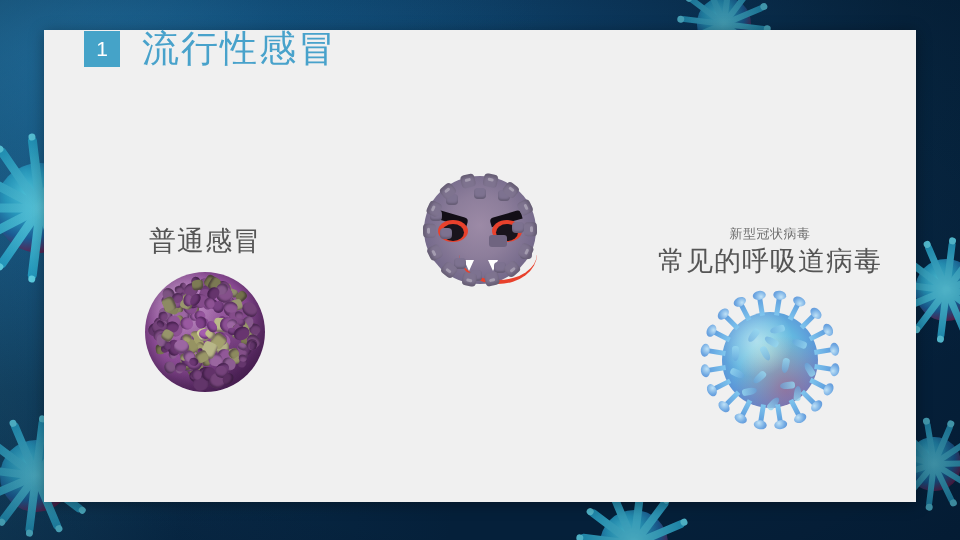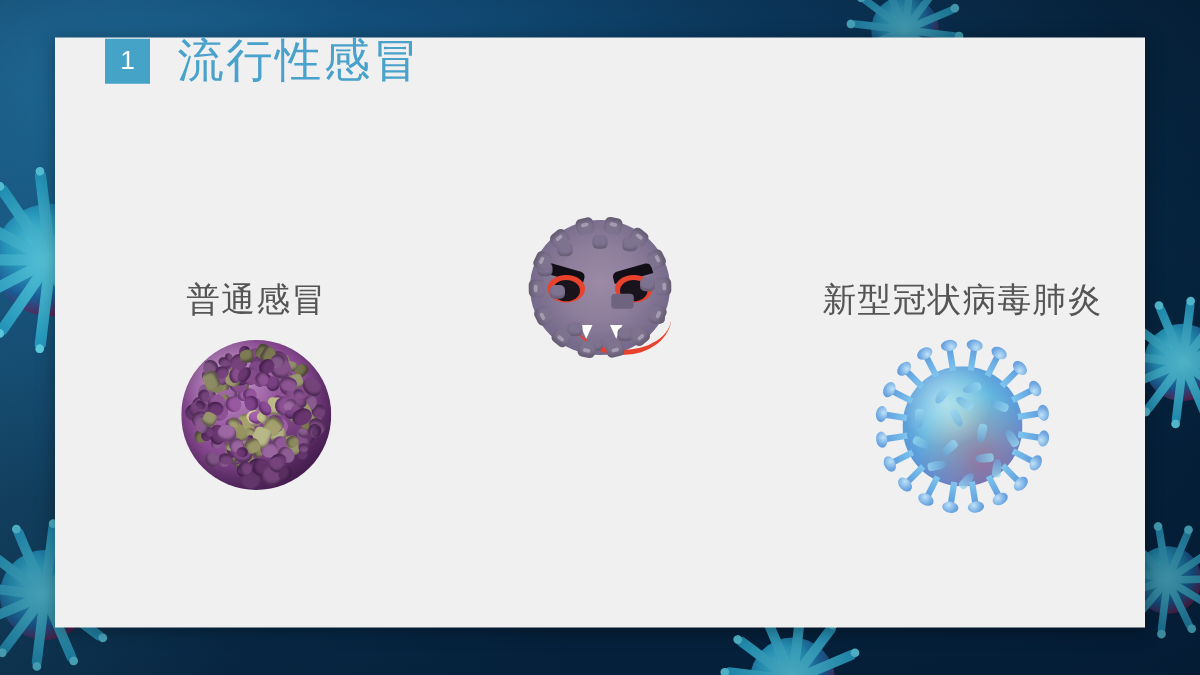--- a/index.html
+++ b/index.html
@@ -452,21 +452,22 @@
           <u></u>
         </div>
         <div class="knob" style="transform: rotate(346.286deg);">
           <i></i>
           <u></u>
         </div>
       </div>
   </div>
 
   <div class="col" id="col-cov">
-    <div class="cap-big">新型冠状病毒肺炎</div>
+    <div class="cap-small">新型冠状病毒</div>
+    <div class="cap-big">常见的呼吸道病毒</div>
     <div id="covcell">
       <div id="covbody">
           <div style="position: absolute; left: 10px; top: 34px; width: 7px; height: 15px; background: linear-gradient(rgba(150, 215, 240, 0.95), rgba(100, 165, 220, 0.7)); border-radius: 3px 3px 50% 50%; transform: rotate(0deg); opacity: 0.85;"></div>
           <div style="position: absolute; left: 28px; top: 16px; width: 7px; height: 15px; background: linear-gradient(rgba(150, 215, 240, 0.95), rgba(100, 165, 220, 0.7)); border-radius: 3px 3px 50% 50%; transform: rotate(37deg); opacity: 0.85;"></div>
           <div style="position: absolute; left: 52px; top: 10px; width: 7px; height: 15px; background: linear-gradient(rgba(150, 215, 240, 0.95), rgba(100, 165, 220, 0.7)); border-radius: 3px 3px 50% 50%; transform: rotate(74deg); opacity: 0.85;"></div>
           <div style="position: absolute; left: 74px; top: 24px; width: 7px; height: 15px; background: linear-gradient(rgba(150, 215, 240, 0.95), rgba(100, 165, 220, 0.7)); border-radius: 3px 3px 50% 50%; transform: rotate(111deg); opacity: 0.85;"></div>
           <div style="position: absolute; left: 84px; top: 50px; width: 7px; height: 15px; background: linear-gradient(rgba(150, 215, 240, 0.95), rgba(100, 165, 220, 0.7)); border-radius: 3px 3px 50% 50%; transform: rotate(148deg); opacity: 0.85;"></div>
           <div style="position: absolute; left: 72px; top: 74px; width: 7px; height: 15px; background: linear-gradient(rgba(150, 215, 240, 0.95), rgba(100, 165, 220, 0.7)); border-radius: 3px 3px 50% 50%; transform: rotate(185deg); opacity: 0.85;"></div>
           <div style="position: absolute; left: 48px; top: 84px; width: 7px; height: 15px; background: linear-gradient(rgba(150, 215, 240, 0.95), rgba(100, 165, 220, 0.7)); border-radius: 3px 3px 50% 50%; transform: rotate(222deg); opacity: 0.85;"></div>
           <div style="position: absolute; left: 24px; top: 72px; width: 7px; height: 15px; background: linear-gradient(rgba(150, 215, 240, 0.95), rgba(100, 165, 220, 0.7)); border-radius: 3px 3px 50% 50%; transform: rotate(259deg); opacity: 0.85;"></div>

